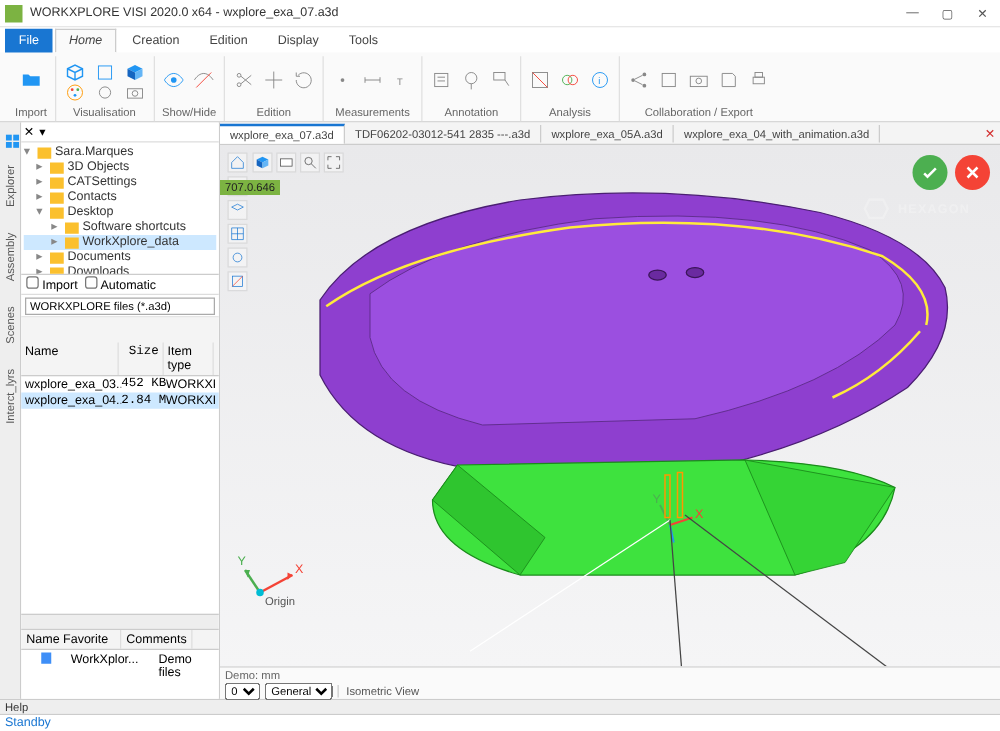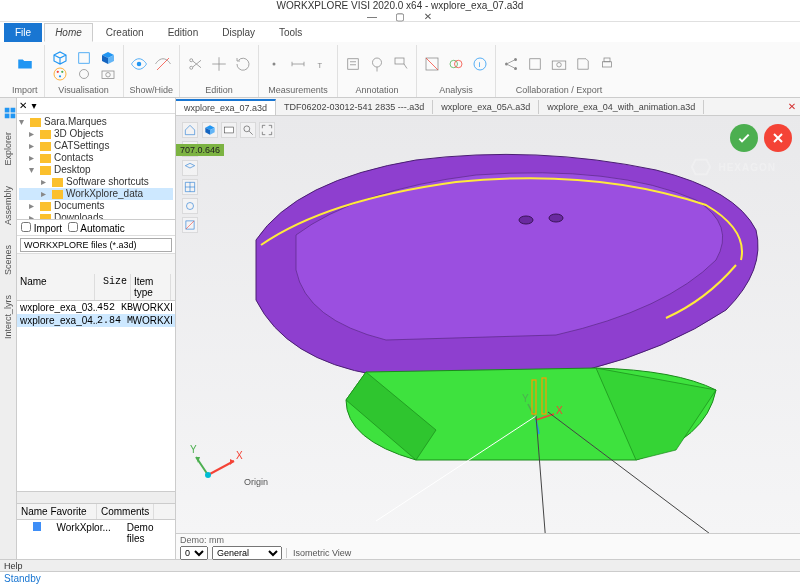--- a/index.html
+++ b/index.html
@@ -1,19 +1,19 @@
 <!DOCTYPE html>
 <html><head>
 <meta charset="utf-8">
 <style>
 * { margin: 0; padding: 0; box-sizing: border-box; font-family: "Segoe UI", Tahoma, sans-serif; font-size: 10px; }
 html, body { width: 800px; height: 585px; overflow: hidden; background: #fff; }
 
 
-.titlebar { height: 22px; background: #fff; display: flex; align-items: center; padding: 0 4px; border-bottom: 1px solid #e0e0e0; flex-direction: column; }
+.titlebar { height: 22px; background: #fff; display: flex; align-items: center; padding: 0 4px; border-bottom: 1px solid #e0e0e0; }
 .titlebar .app-icon { width: 14px; height: 14px; background: #7cb342; margin-right: 6px; }
 .titlebar .title { flex: 1; color: #333; font-size: 10px; }
 .titlebar .win-controls { display: flex; gap: 8px; align-items: center; }
 .titlebar .win-controls span { width: 20px; text-align: center; color: #555; cursor: default; }
 
 
 .tabs { height: 20px; display: flex; align-items: flex-end; padding-left: 4px; background: #fff; }
 .tabs .tab { padding: 3px 10px; color: #444; border: 1px solid transparent; margin-right: 2px; cursor: default; }
 .tabs .tab.file { background: #1976d2; color: #fff; }
 .tabs .tab.active { border-color: #ccc; border-bottom-color: #fafafa; background: #fafafa; font-style: italic; }
@@ -87,21 +87,21 @@
 .btn.ok { background:#4caf50;} .btn.cancel{background:#f44336;}
 .btn svg{width:16px;height:16px;}
 
 
 .model { position:absolute; left:60px; top:24px; width:540px; height:340px; }
 .model svg { width:100%; height:100%; }
 .leader { position:absolute; z-index:4;}
 
 
 .triad { position:absolute; left:14px; bottom:44px; z-index:5;}
-.triad-label{font-size:9px;color:#555;position:absolute;margin-left:32px;}
+.triad-label{font-size:9px;color:#555;position:absolute;}
 
 
 .vp-footer { height:26px; border-top:1px solid #ccc; background:#fafafa; display:flex; flex-direction:column;}
 .vp-footer .units { font-size:9px; color:#666; padding:1px 4px;}
 .vp-footer .combo-row{display:flex;gap:4px;padding:0 4px;align-items:center;}
 .vp-footer select{font-size:9px;}
 
 
 .watermark { position:absolute; right:24px; top:40px; opacity:0.25; color:#fff; font-weight:600; font-size:16px; letter-spacing:1px; display:flex; align-items:center; gap:6px; z-index:3;}
 .watermark .hex { width:22px;height:22px; }
@@ -576,21 +576,21 @@
           <text x="0" y="16" font-size="9" fill="#4caf50">Y</text>
         </svg>
         <div class="triad-label" style="left:22px;top:40px">Origin</div>
       </div>
     </div>
 
     <div class="vp-footer">
       <div class="units">Demo: mm</div>
       <div class="combo-row">
         <select><option>0</option></select>
-        <select style="width:70px"><option>General</option></select>
+        <select style="width:54px"><option>General</option></select>
         <span style="border-left:1px solid #ccc;padding-left:6px;font-size:9px;color:#555">Isometric View</span>
       </div>
     </div>
   </div>
 </div>
 
 <div class="help-bar">Help</div>
 <div class="status-bar">Standby</div>
 
 </body></html>

